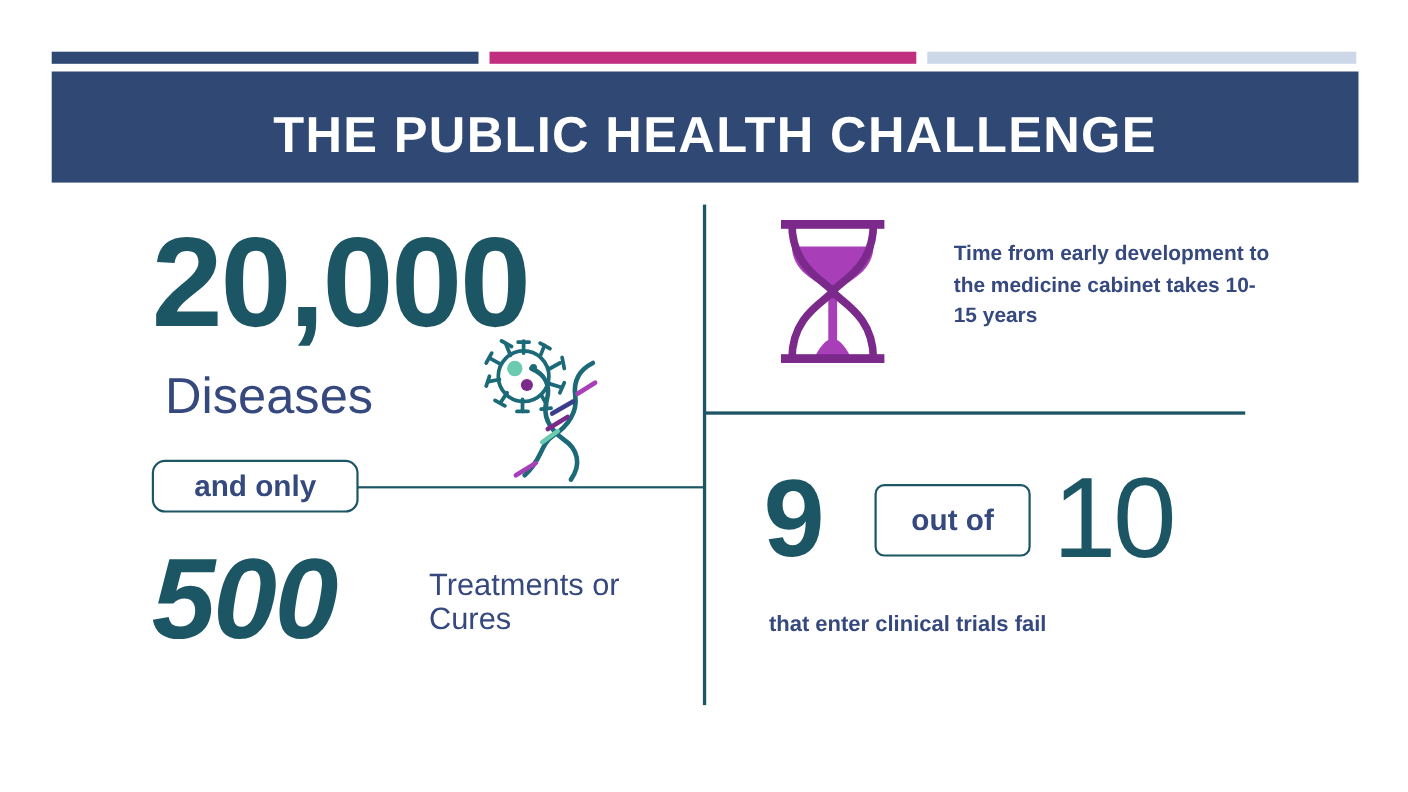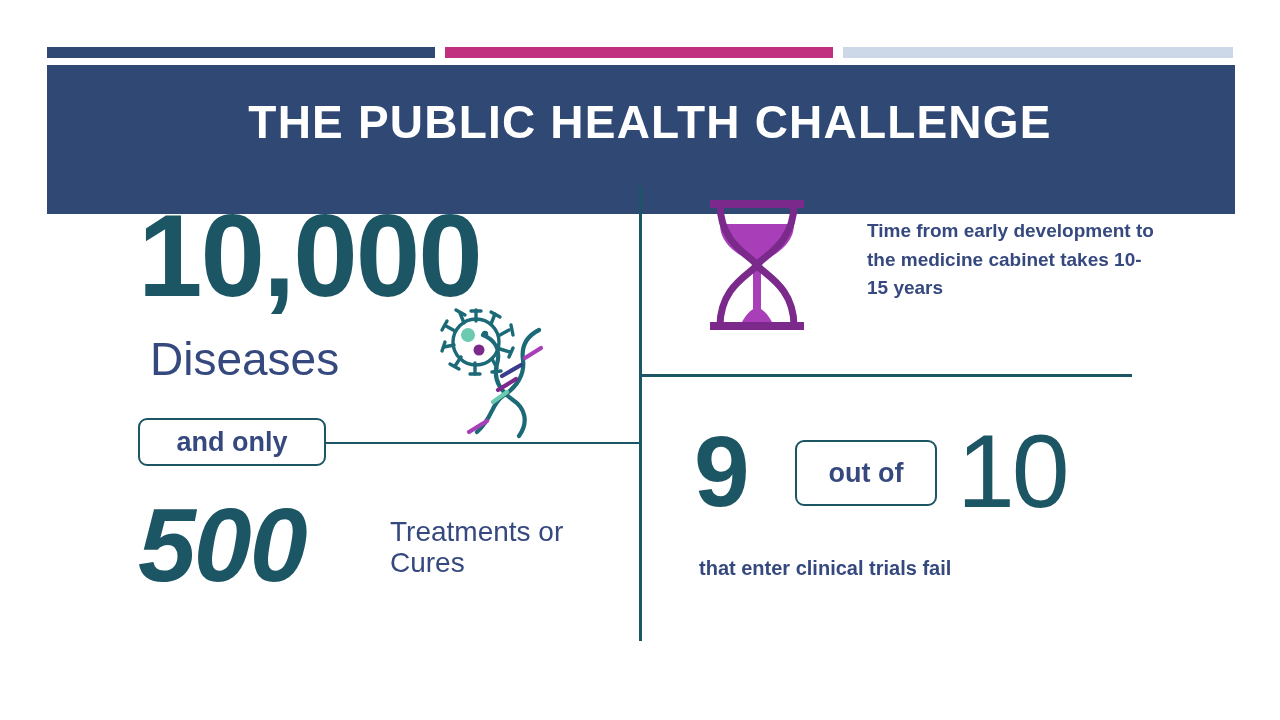--- a/index.html
+++ b/index.html
@@ -24,21 +24,21 @@
   .accent-bar.navy  { left: 47px;  width: 388px; background: #2f4874; }
   .accent-bar.pink  { left: 445px; width: 388px; background: #c0307f; }
   .accent-bar.pale  { left: 843px; width: 390px; background: #ccd7e8; }
 
   
   .header-banner {
     position: absolute;
     left: 47px;
     top: 65px;
     width: 1188px;
-    height: 149px;
+    height: 101px;
     background: #2f4874;
   }
   .header-title {
     position: absolute;
     left: 153px;
     top: 30px;
     width: 900px;
     color: #ffffff;
     font-size: 46px;
     font-weight: bold;
@@ -80,21 +80,21 @@
     box-sizing: border-box;
     border: 2px solid #1c5563;
     border-radius: 9px;
     background: #ffffff;
     color: #36497f;
     font-weight: bold;
     display: flex;
     align-items: center;
     justify-content: center;
   }
-  .pill-and-only { left: 138px; top: 418px; width: 188px; height: 48px; font-size: 27px; }
+  .pill-and-only { left: 138px; top: 418px; width: 188px; height: 48px; font-size: 27px; border-radius: 12px; }
   .pill-out-of   { left: 795px; top: 440px; width: 142px; height: 66px; font-size: 27px; }
 
   
   .hourglass-wrap { position: absolute; left: 703px; top: 192px; width: 108px; height: 146px; }
   .time-text {
     position: absolute;
     left: 851px;
     top: 217px;
     width: 290px;
     color: #36497f;
@@ -125,21 +125,21 @@
 <div class="accent-bar pale"></div>
 
 <div class="header-banner">
   <div class="header-title">THE PUBLIC HEALTH CHALLENGE</div>
 </div>
 
 <div class="rule vertical-main"></div>
 <div class="rule horizontal-right"></div>
 <div class="rule horizontal-left"></div>
 
-<div class="big-number num-10000">10,000</div>
+<div class="big-number num-10000">20,000</div>
 <div class="sub-label label-diseases">Diseases</div>
 
 <div class="virus-dna-wrap">
   <svg width="150" height="140" viewBox="0 0 150 140" xmlns="http://www.w3.org/2000/svg">
     <g stroke="#1c6a78" stroke-width="3.4" stroke-linecap="round" fill="none">
 
       <line x1="43" y1="10" x2="43" y2="21"></line>
         <line x1="38" y1="11" x2="48" y2="11"></line>
       <line x1="62" y1="14" x2="58" y2="24"></line>
         <line x1="58" y1="12" x2="67" y2="17"></line>

